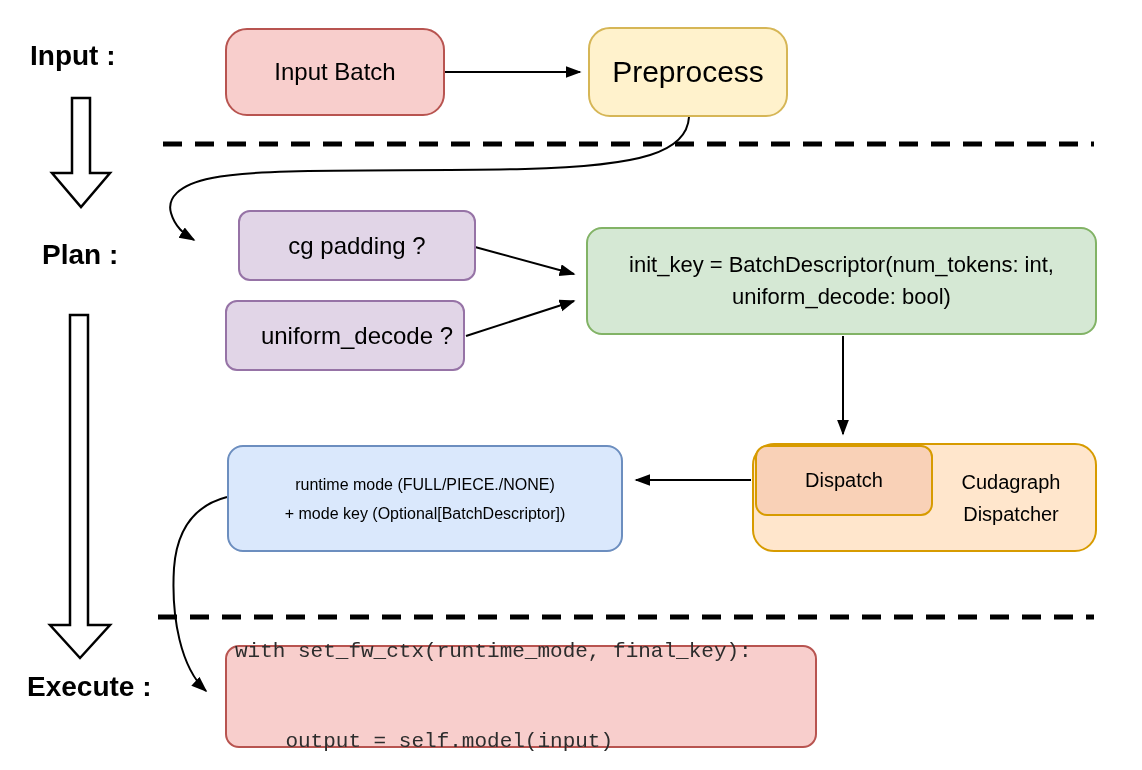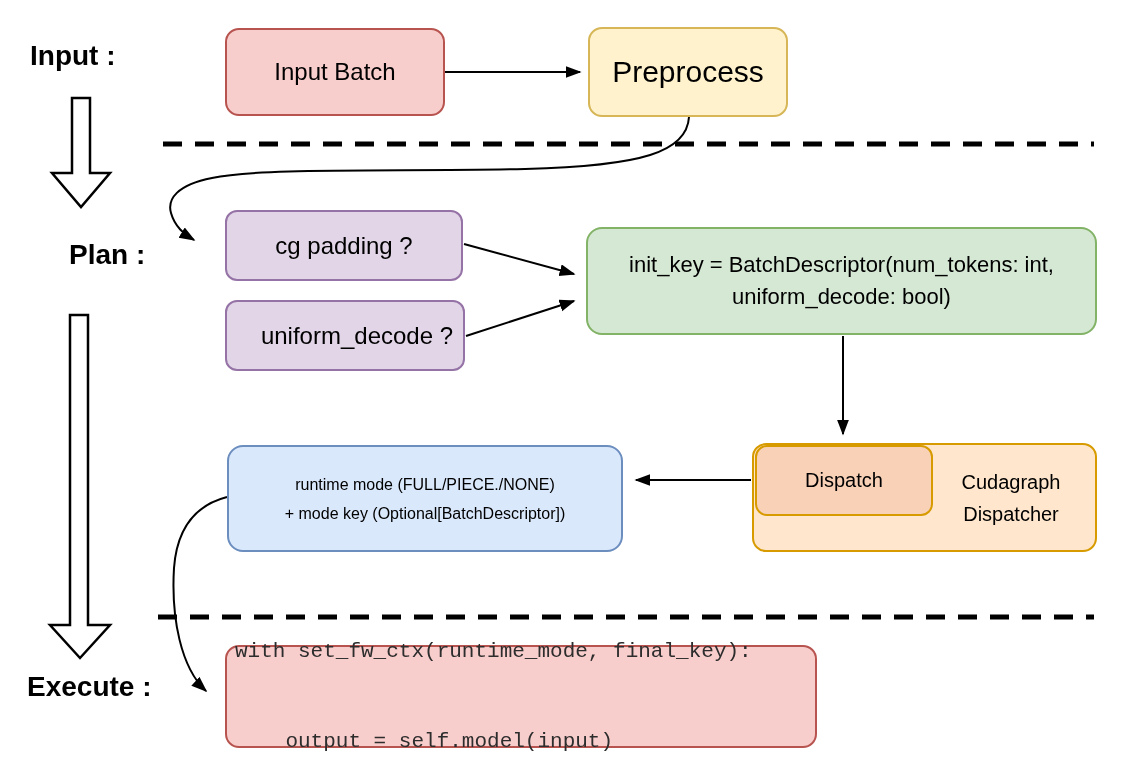--- a/index.html
+++ b/index.html
@@ -14,24 +14,24 @@
   .wires{position:absolute;left:0;top:0;width:1142px;height:770px;z-index:1;}
   .node{
     position:absolute;z-index:2;
     display:flex;align-items:center;justify-content:center;
     text-align:center;box-sizing:border-box;
   }
   .stage-label{
     position:absolute;z-index:2;
     font-weight:bold;font-size:28px;letter-spacing:0px;
   }
-  .box{border:2px solid;border-radius:14px;}
+  .box{border:2px solid;border-radius:22px;}
   .b-inputbatch{left:225px;top:28px;width:220px;height:88px;background:#f8cecc;border-color:#b85450;font-size:24px;}
   .b-preprocess{left:588px;top:27px;width:200px;height:90px;background:#fff2cc;border-color:#d6b656;font-size:30px;}
-  .b-cgpadding{left:225px;top:210px;width:238px;height:71px;background:#e1d5e7;border-color:#9673a6;font-size:24px;border-radius:12px;}
+  .b-cgpadding{left:238px;top:210px;width:238px;height:71px;background:#e1d5e7;border-color:#9673a6;font-size:24px;border-radius:12px;}
   .b-uniform{left:225px;top:300px;width:240px;height:71px;background:#e1d5e7;border-color:#9673a6;font-size:24px;border-radius:12px;padding-left:24px;}
   .b-initkey{left:586px;top:227px;width:511px;height:108px;background:#d5e8d4;border-color:#82b366;font-size:22px;border-radius:16px;line-height:32px;}
   .b-cudagraph{left:752px;top:443px;width:345px;height:109px;background:#ffe6cc;border-color:#d79b00;font-size:20px;justify-content:flex-end;line-height:32px;}
   .b-cudagraph .inner-text{width:168px;text-align:center;}
   .b-dispatch{left:755px;top:445px;width:178px;height:71px;background:#f9d1b7;border-color:#d79b00;font-size:20px;border-radius:12px;}
   .b-runtime{left:227px;top:445px;width:396px;height:107px;background:#dae8fc;border-color:#6c8ebf;font-size:16px;border-radius:16px;line-height:29px;}
   .b-code{
     left:225px;top:645px;width:592px;height:103px;
     background:#f8cecc;border-color:#b85450;border-radius:14px;
     justify-content:flex-start;text-align:left;
@@ -65,21 +65,21 @@
     <path d="M445,72 L580,72" stroke="#000" stroke-width="2" fill="none" marker-end="url(#arrow)"></path>
     <path d="M689,117 C687,152 642,166 525,169 C405,172 262,167 212,178 C177,185 167,199 171,213 C175,227 184,234 194,240" stroke="#000" stroke-width="2" fill="none" marker-end="url(#arrow)"></path>
     <path d="M464,244 L574,274" stroke="#000" stroke-width="2" fill="none" marker-end="url(#arrow)"></path>
     <path d="M466,336 L574,301" stroke="#000" stroke-width="2" fill="none" marker-end="url(#arrow)"></path>
     <path d="M843,336 L843,434" stroke="#000" stroke-width="2" fill="none" marker-end="url(#arrow)"></path>
     <path d="M751,480 L636,480" stroke="#000" stroke-width="2" fill="none" marker-end="url(#arrow)"></path>
     <path d="M227,497 C196,505 177,528 174,568 C171,618 181,668 206,691" stroke="#000" stroke-width="2" fill="none" marker-end="url(#arrow)"></path>
   </svg>
 
   <div class="stage-label" style="left:30px;top:40px;">Input :</div>
-  <div class="stage-label" style="left:42px;top:239px;margin-left:27px;">Plan :</div>
+  <div class="stage-label" style="left:42px;top:239px;">Plan :</div>
   <div class="stage-label" style="left:27px;top:671px;">Execute :</div>
 
   <div class="node box b-inputbatch">
     <span>Input Batch</span>
   </div>
   <div class="node box b-preprocess">
     <span>Preprocess</span>
   </div>
 
   <div class="node box b-cgpadding">

